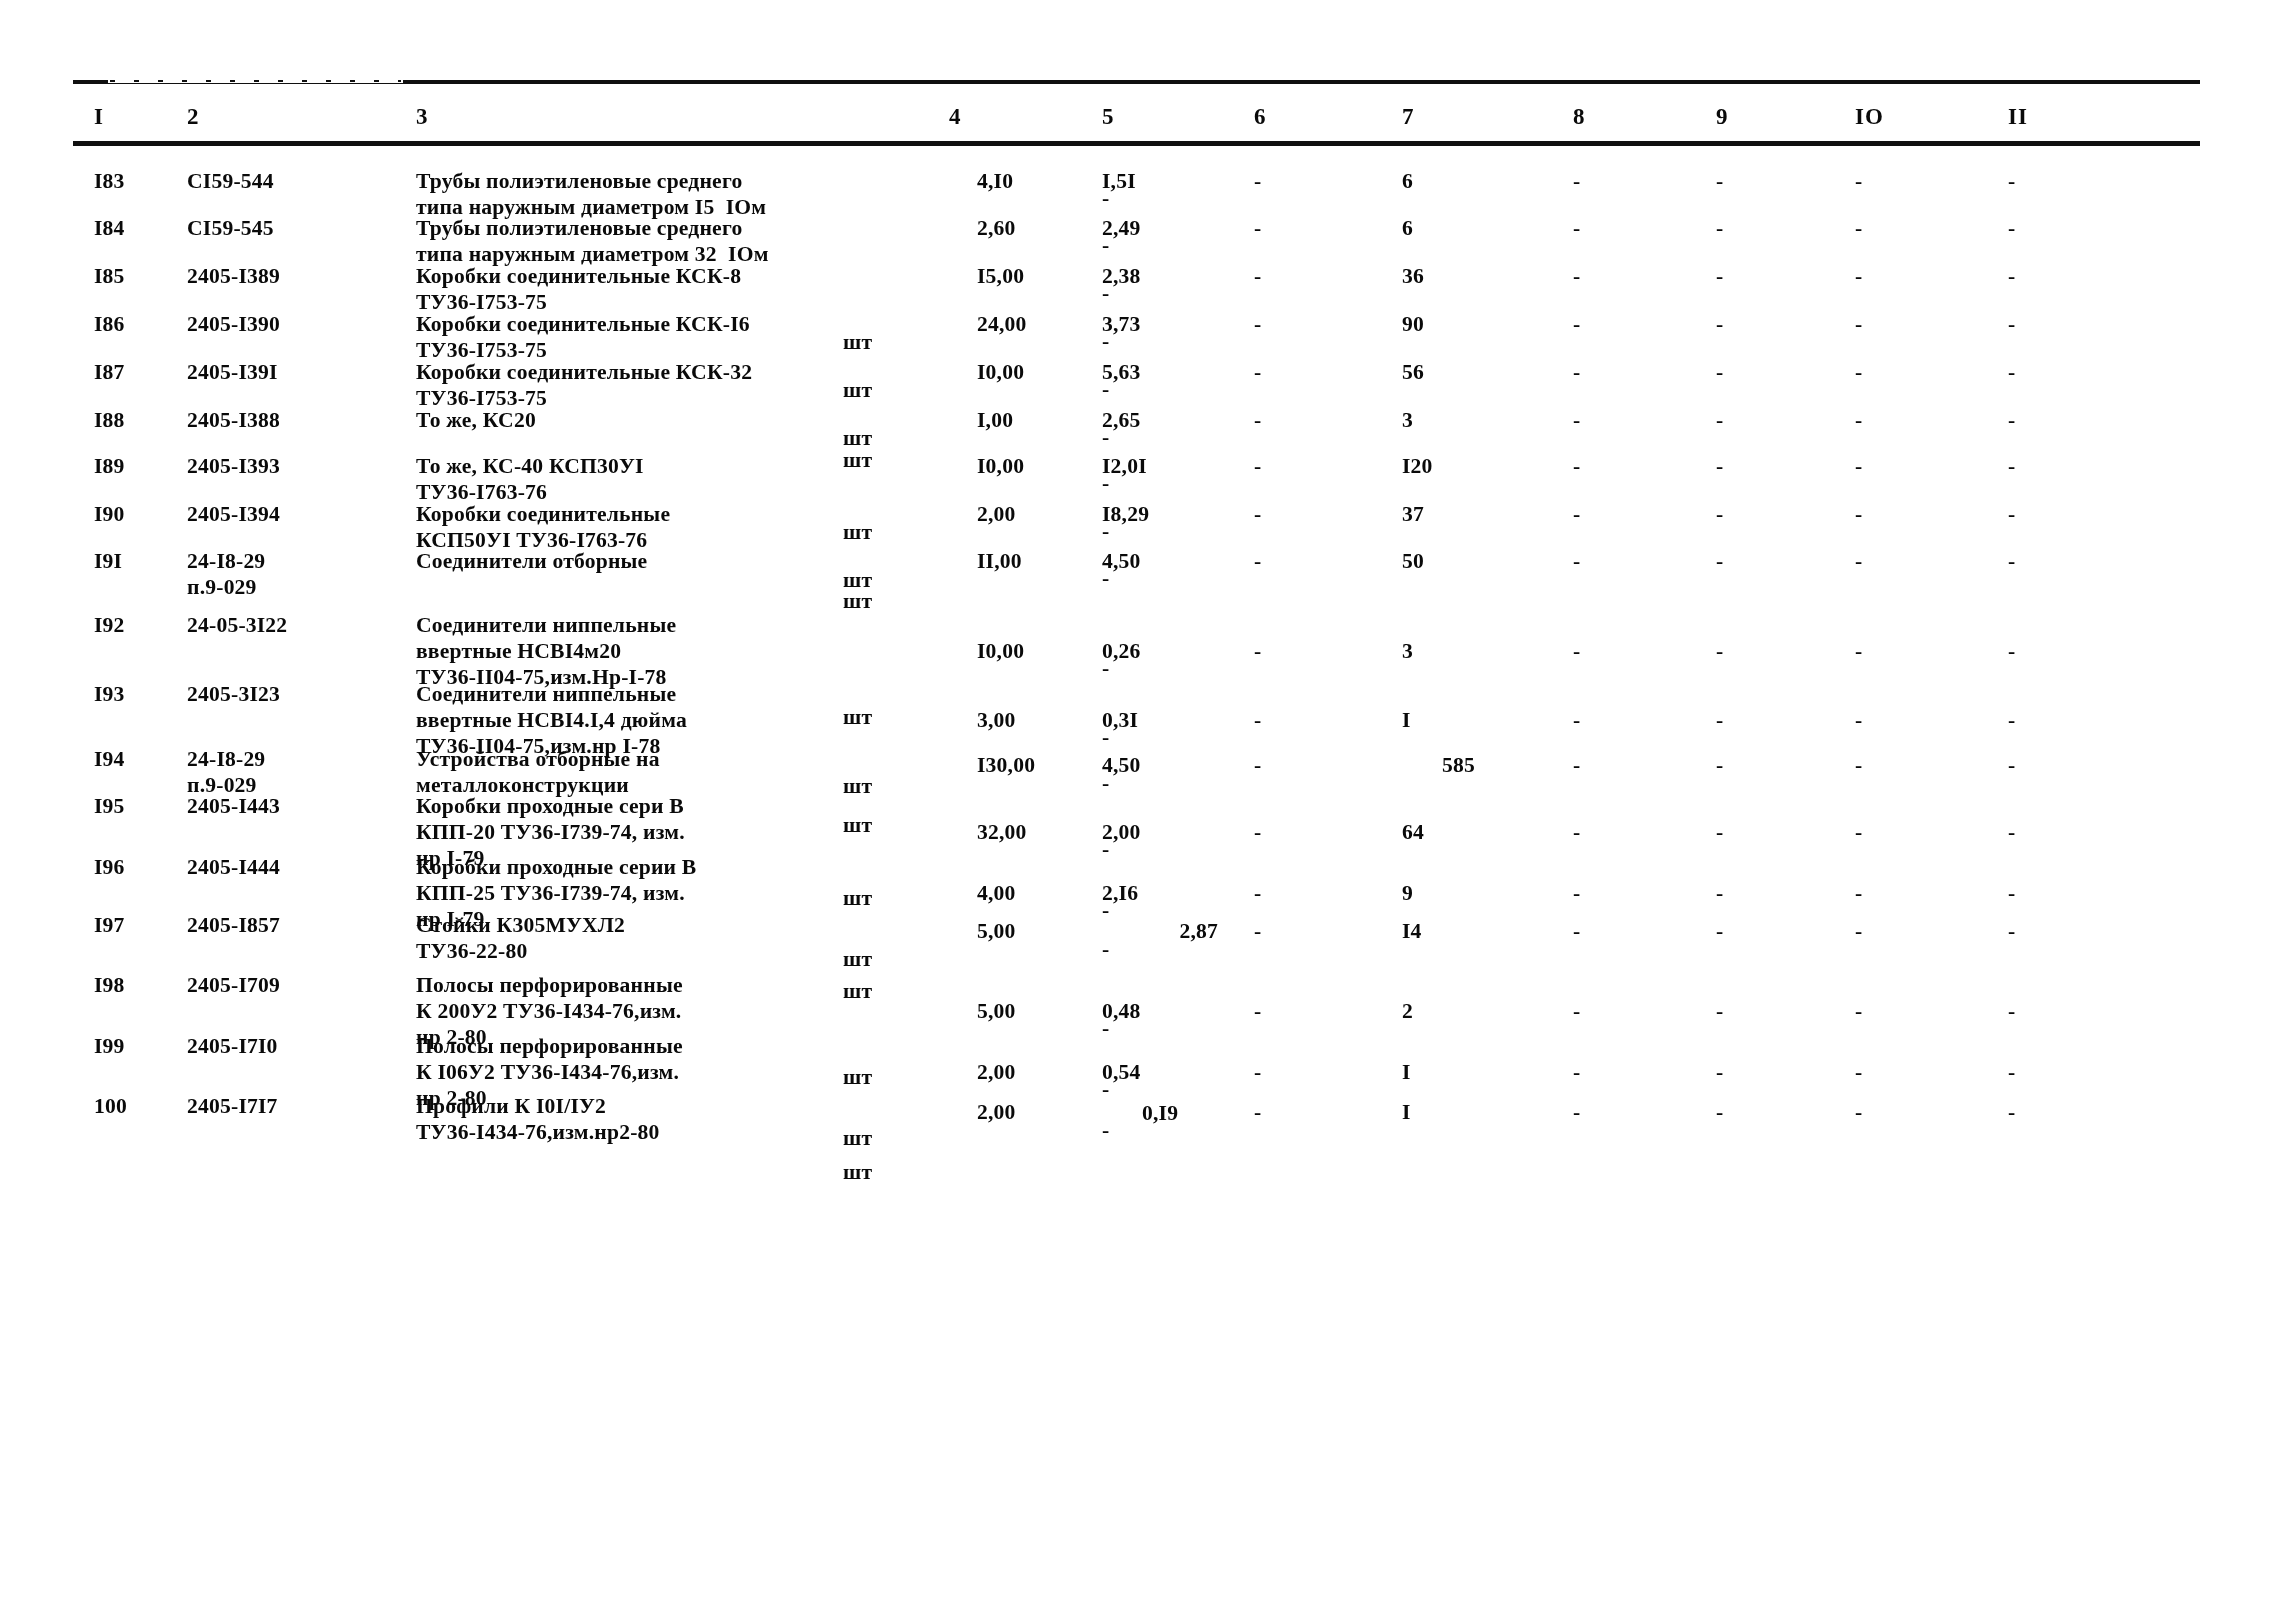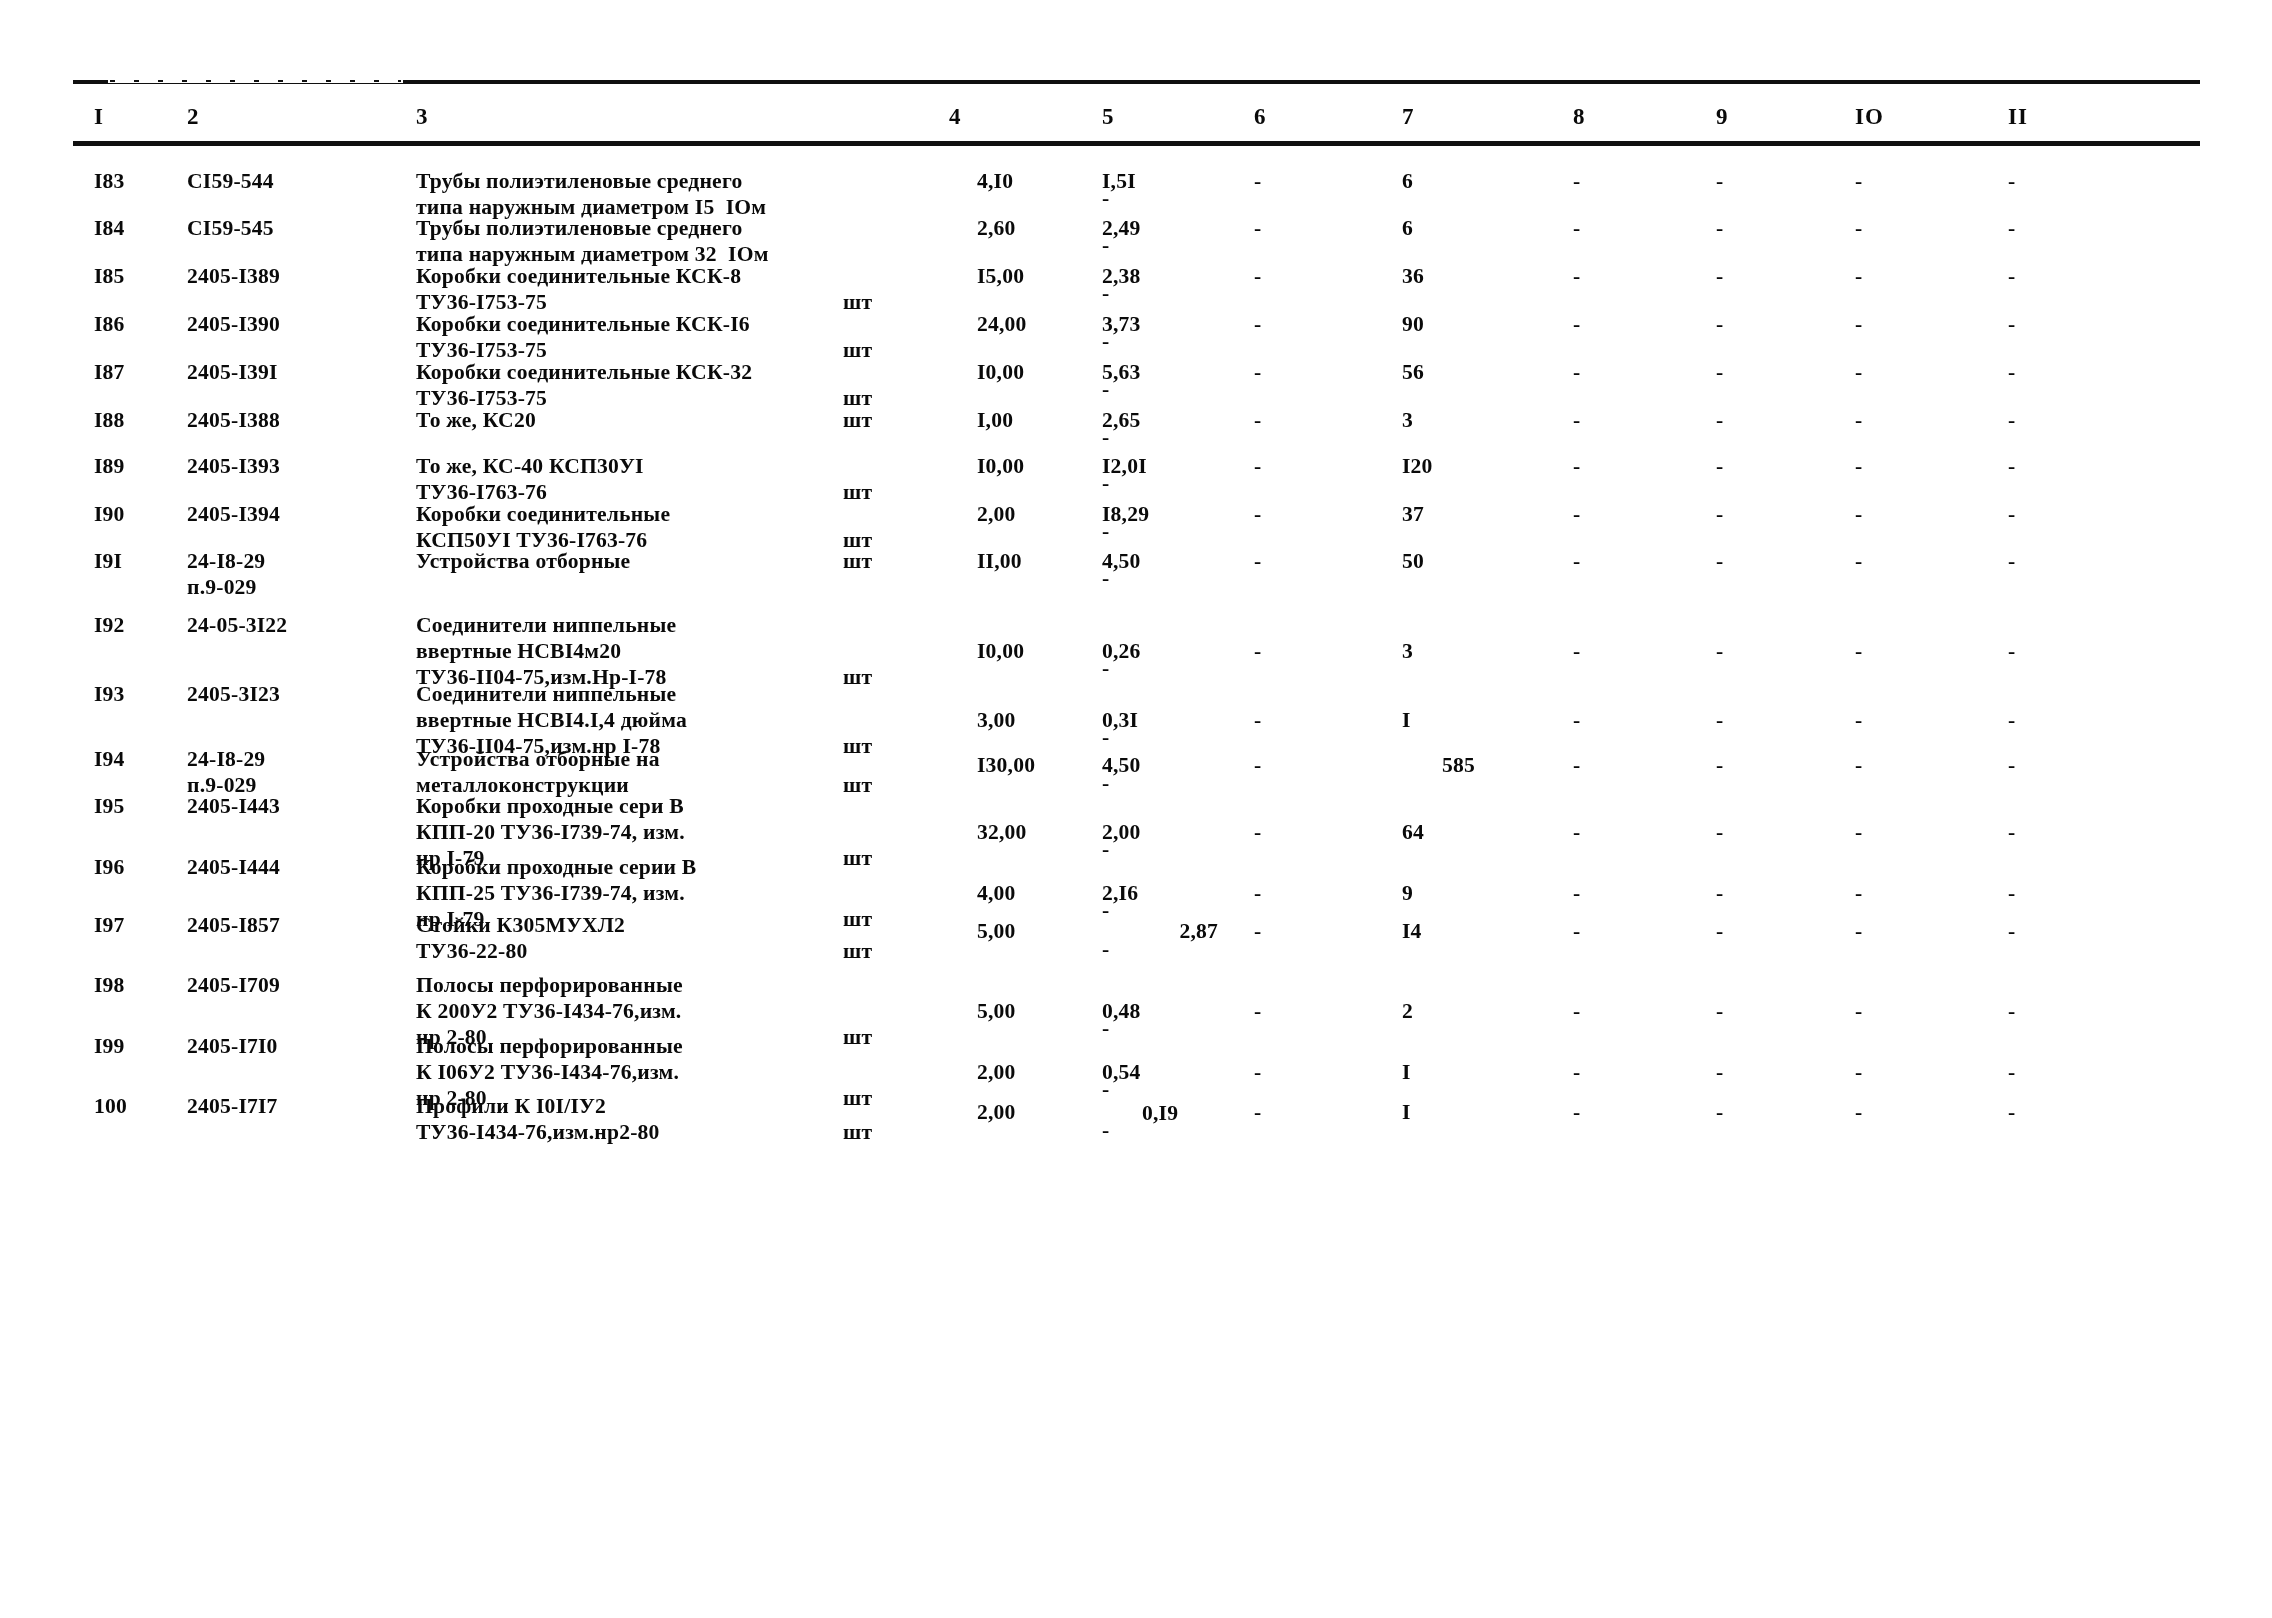--- a/index.html
+++ b/index.html
@@ -99,21 +99,21 @@
     position: absolute;
     font-size: 21.6px;
     font-weight: 700;
     line-height: 26px;
     white-space: pre;
     letter-spacing: 0.2px;
   }
   .c-no   { left: 94px;  width: 84px; }
   .c-code { left: 187px;  width: 221px; }
   .c-desc { left: 416px;  width: 416px; }
-  .c-unit { left: 843px; width: 63px; }
+  .c-unit { left: 843px; width: 63px; margin-top: 40px; }
   .c-q4   { left: 949px; width: 116px; text-align: left; margin-left: 28px; }
   .c-q5   { left: 1102px; width: 116px; text-align: left; }
   .c-q6   { left: 1254px; width: 63px; text-align: left; }
   .c-q7   { left: 1402px; width: 126px; text-align: left; }
   .c-q8   { left: 1573px; width: 63px; }
   .c-q9   { left: 1716px; width: 63px; }
   .c-q10  { left: 1855px; width: 63px; }
   .c-q11  { left: 2008px; width: 63px; }
 
   .sub-dash {
@@ -270,21 +270,21 @@
         <div class="cell c-q8">-</div>
         <div class="cell c-q9">-</div>
         <div class="cell c-q10">-</div>
         <div class="cell c-q11">-</div>
         <div class="sub-dash" style="top: 22px;">-</div>
       </div>
       <div class="row" style="top: 390px;">
         <div class="cell c-no">I9I</div>
         <div class="cell c-code">24-I8-29
 п.9-029</div>
-        <div class="cell c-desc">Устройства отборные</div>
+        <div class="cell c-desc">Соединители отборные</div>
         <div class="cell c-unit">шт</div>
         <div class="cell c-q4">II,00</div>
         <div class="cell c-q5">4,50</div>
         <div class="cell c-q6">-</div>
         <div class="cell c-q7">50</div>
         <div class="cell c-q8">-</div>
         <div class="cell c-q9">-</div>
         <div class="cell c-q10">-</div>
         <div class="cell c-q11">-</div>
         <div class="sub-dash" style="top: 22px;">-</div>

